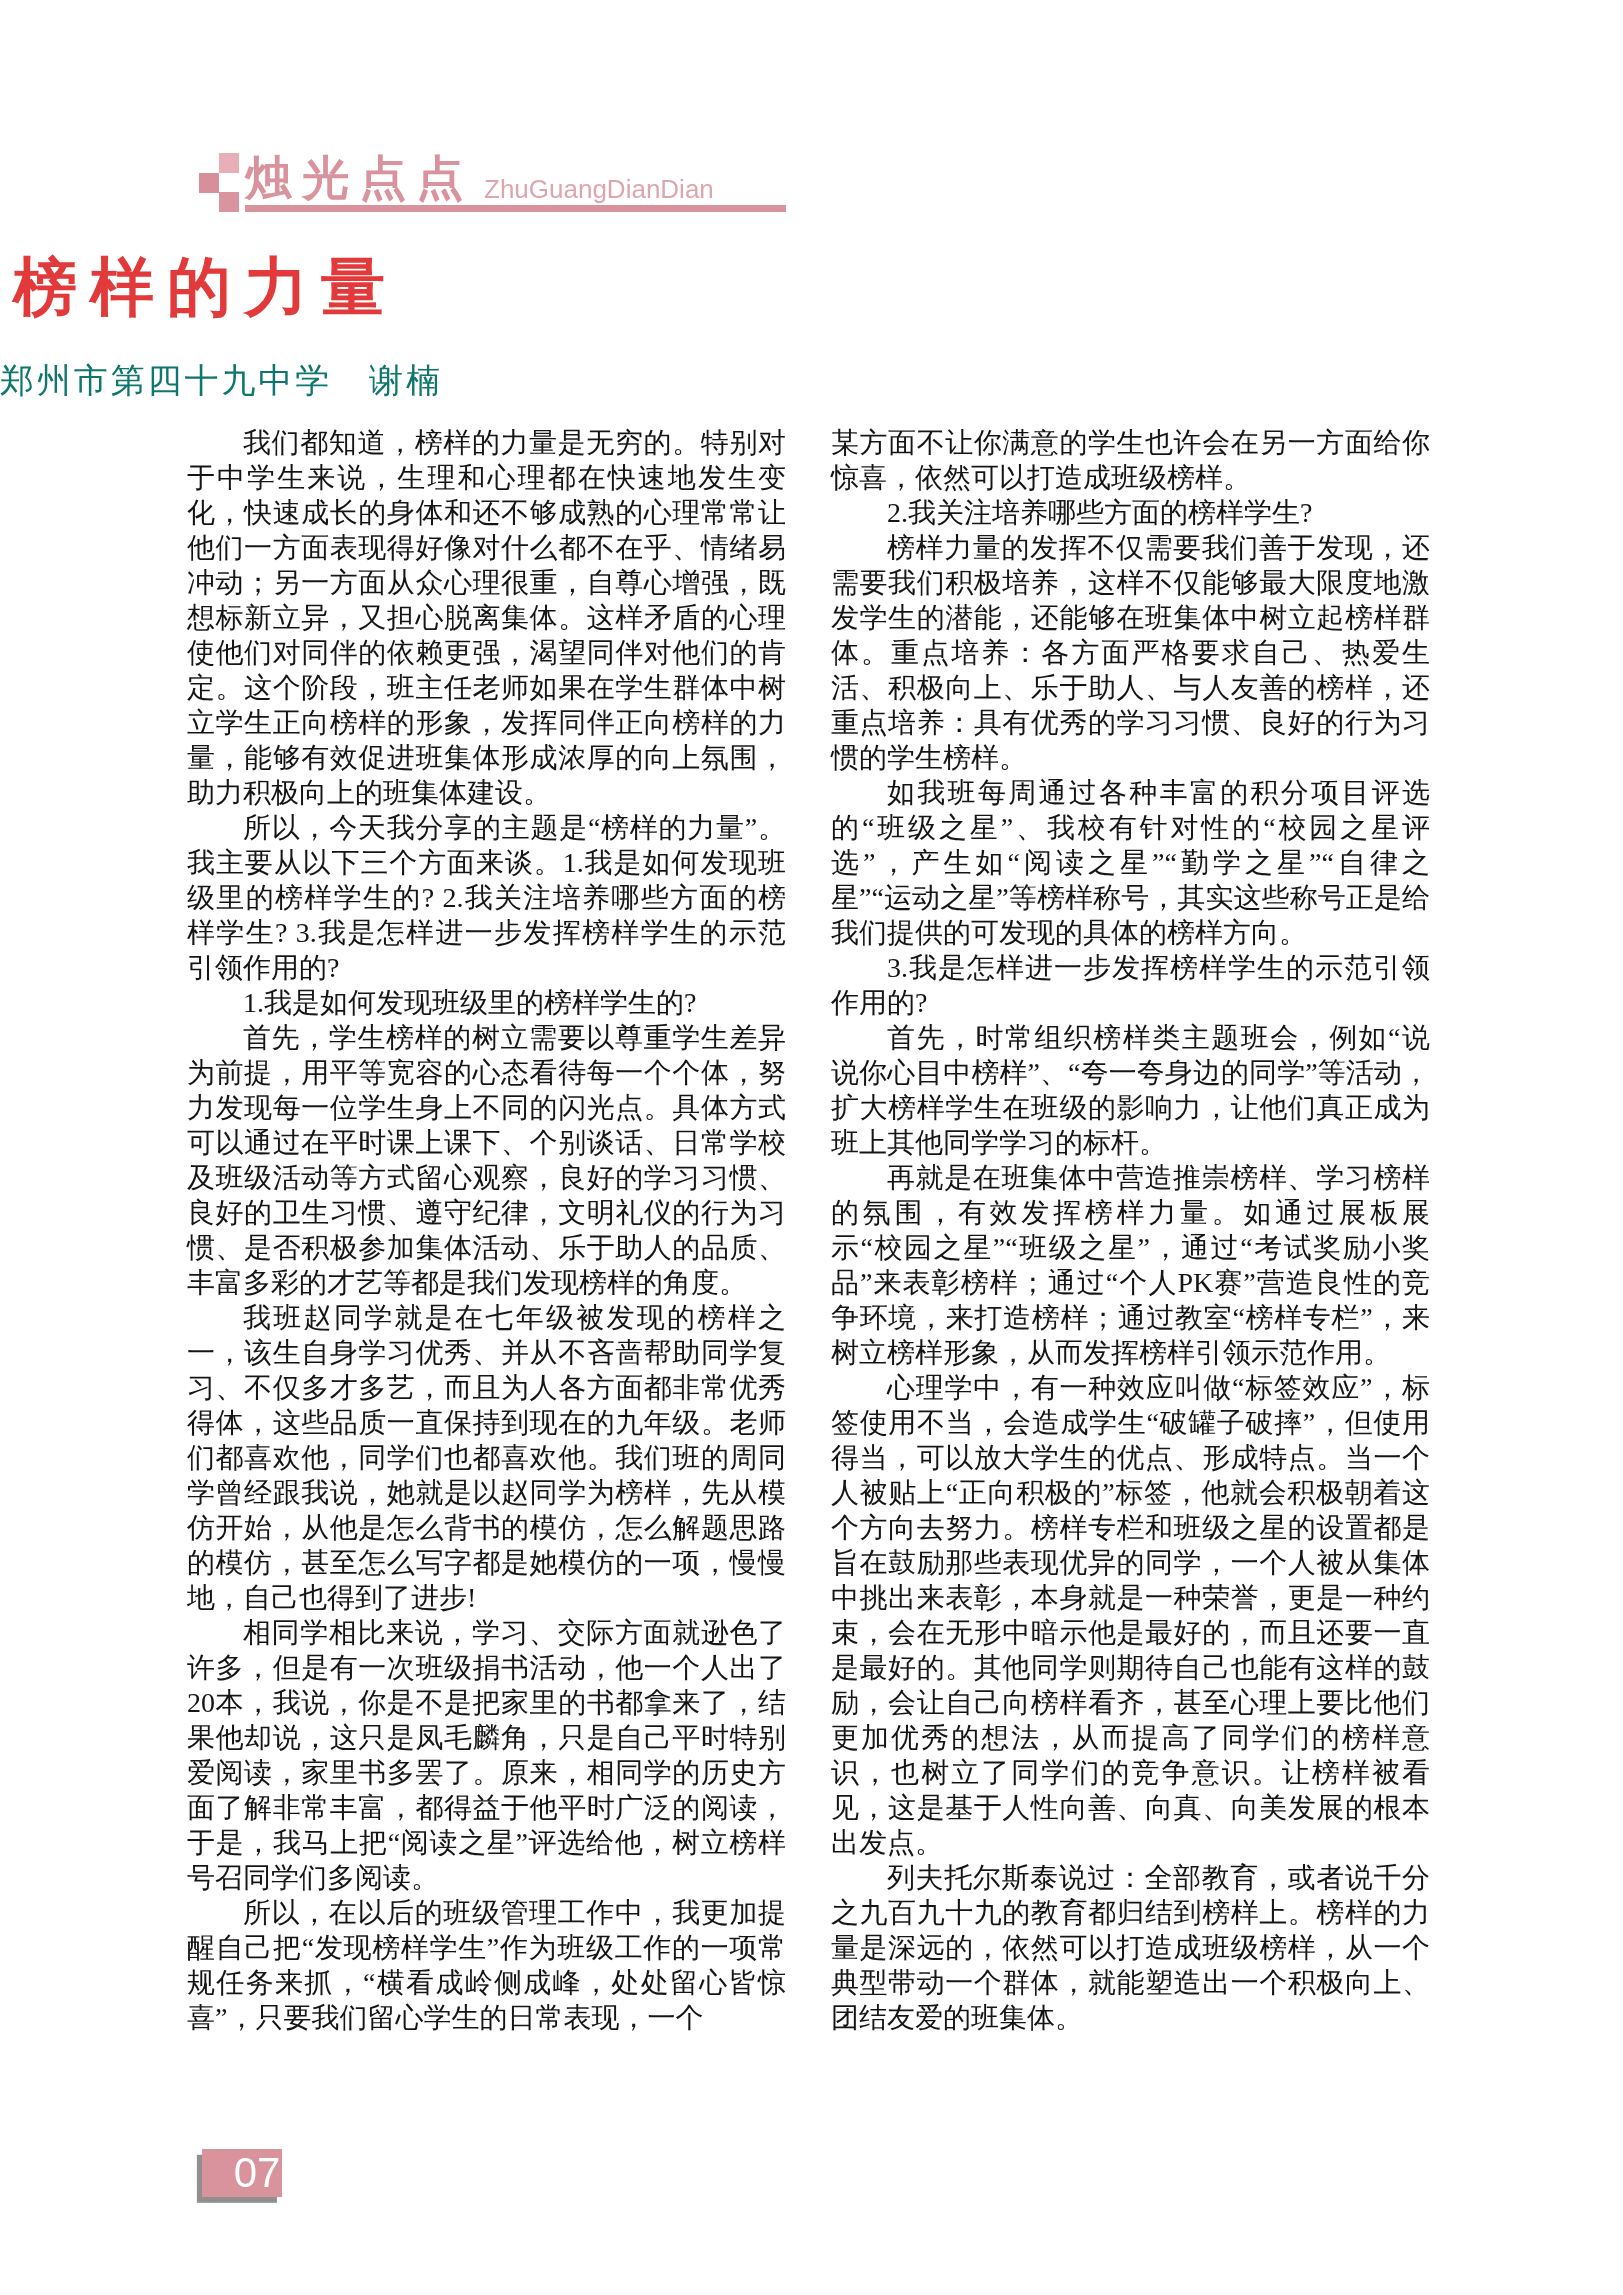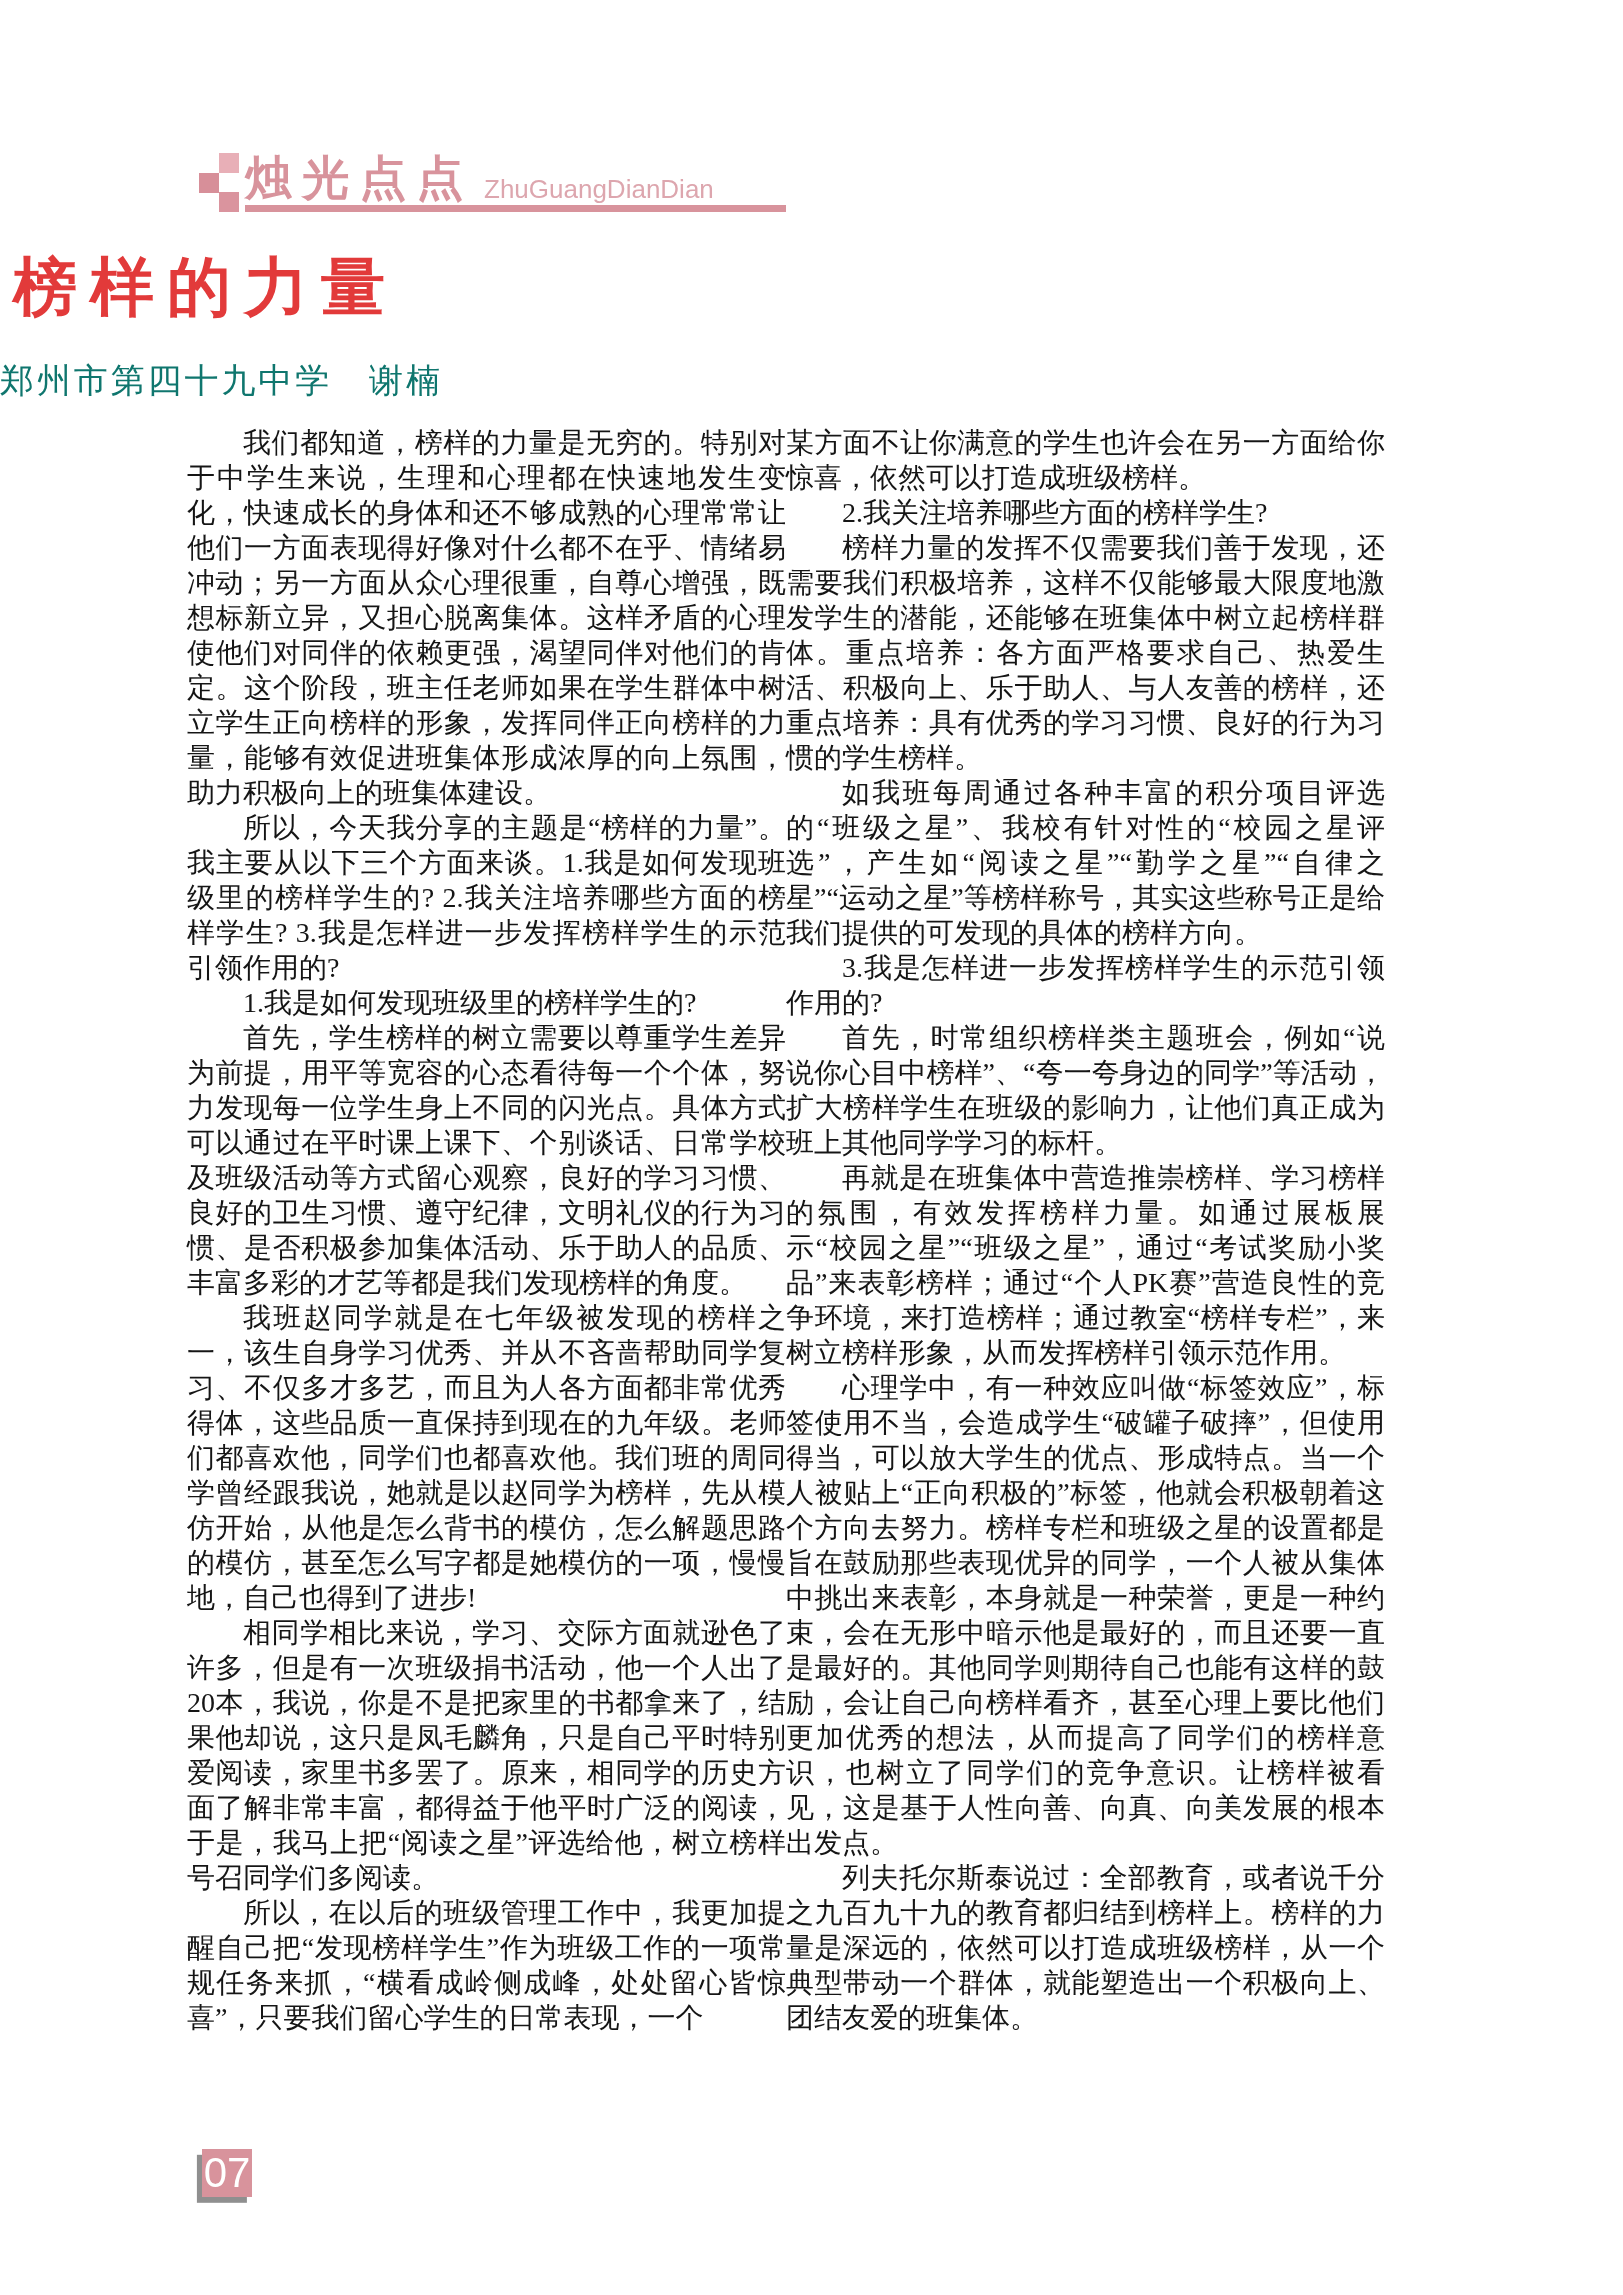--- a/index.html
+++ b/index.html
@@ -21,28 +21,28 @@
 
   
   .art-title{position:absolute;left:0;top:247px;width:1623px;text-align:left;margin:0;
              font-size:64px;line-height:80px;font-weight:bold;color:#e23a3a;
              letter-spacing:13px;text-indent:13px;
              font-family:"DejaVu Serif","Liberation Serif",serif;}
   .byline{position:absolute;left:0;top:360px;width:1623px;text-align:left;
           font-size:34px;line-height:41px;color:#0f766e;letter-spacing:2.9px;}
 
   
-  .columns{position:absolute;left:187px;top:425px;width:1243px;display:flex;}
+  .columns{position:absolute;left:187px;top:425px;width:1243px;display:flex;gap:45px;}
   .col{width:599px;font-size:28px;line-height:35px;color:#151515;text-align:justify;}
   .para{margin:0;text-indent:56px;}
   .para.noindent{text-indent:0;}
 
   
   .pageno{position:absolute;left:202px;top:2149px;width:50px;height:48px;background:#d8939c;
-          box-shadow:-5.1px 5.8px 0 0 #8f8f8f;display:flex;align-items:center;justify-content:center;}
+          box-shadow:-5.1px 5.8px 0 0 #8f8f8f;display:flex;align-items:center;justify-content:center;padding-left:30px;}
   .pageno span{color:#ffffff;font-size:42px;line-height:42px;
                font-family:"Liberation Sans","DejaVu Sans",sans-serif;}
 </style>
 </head>
 <body>
 
 <div class="page">
 
   <div class="logo">
     <i class="sq sq1"></i>

